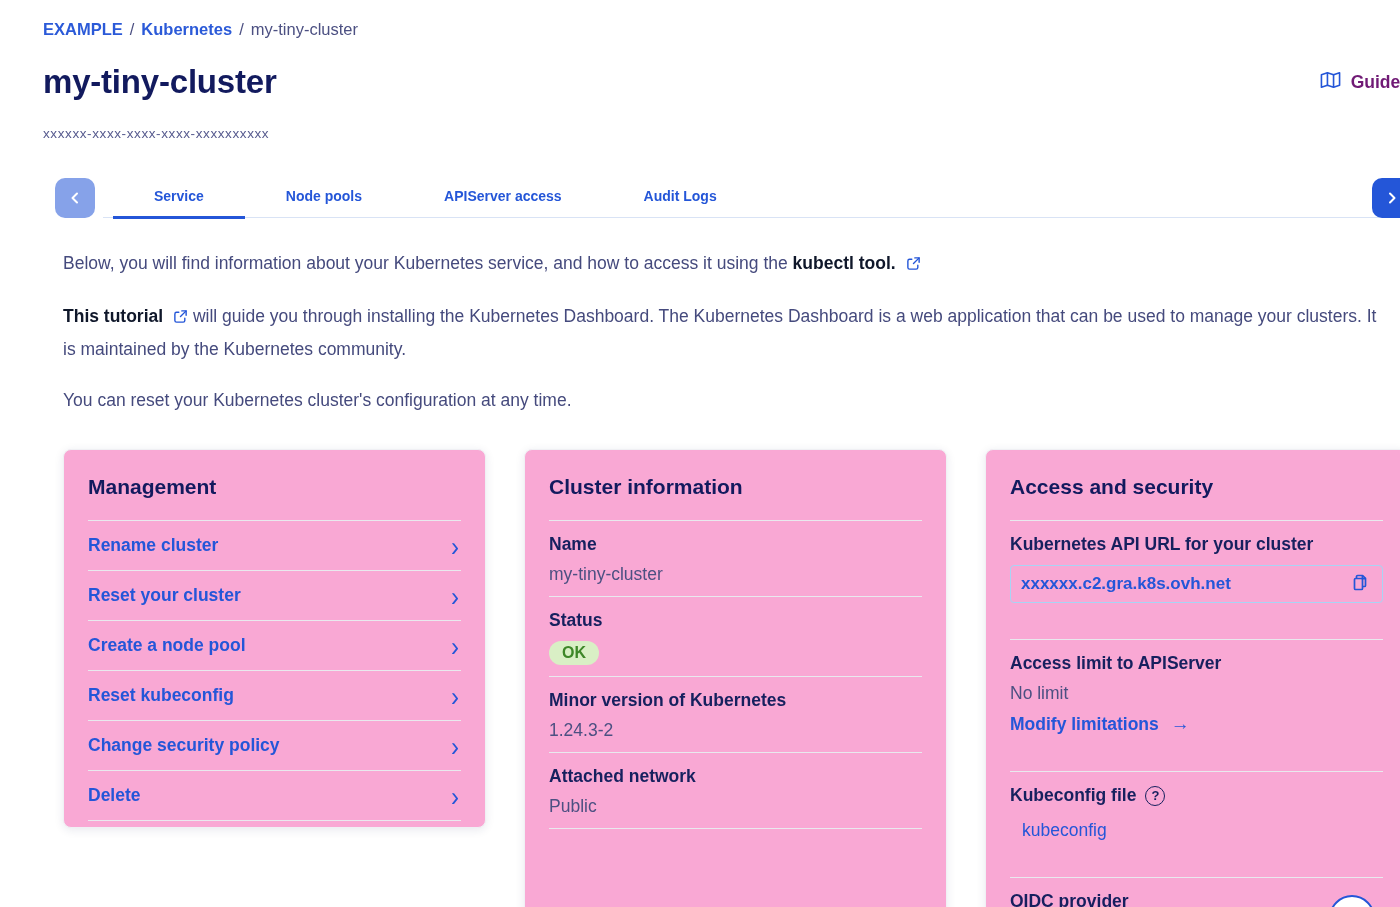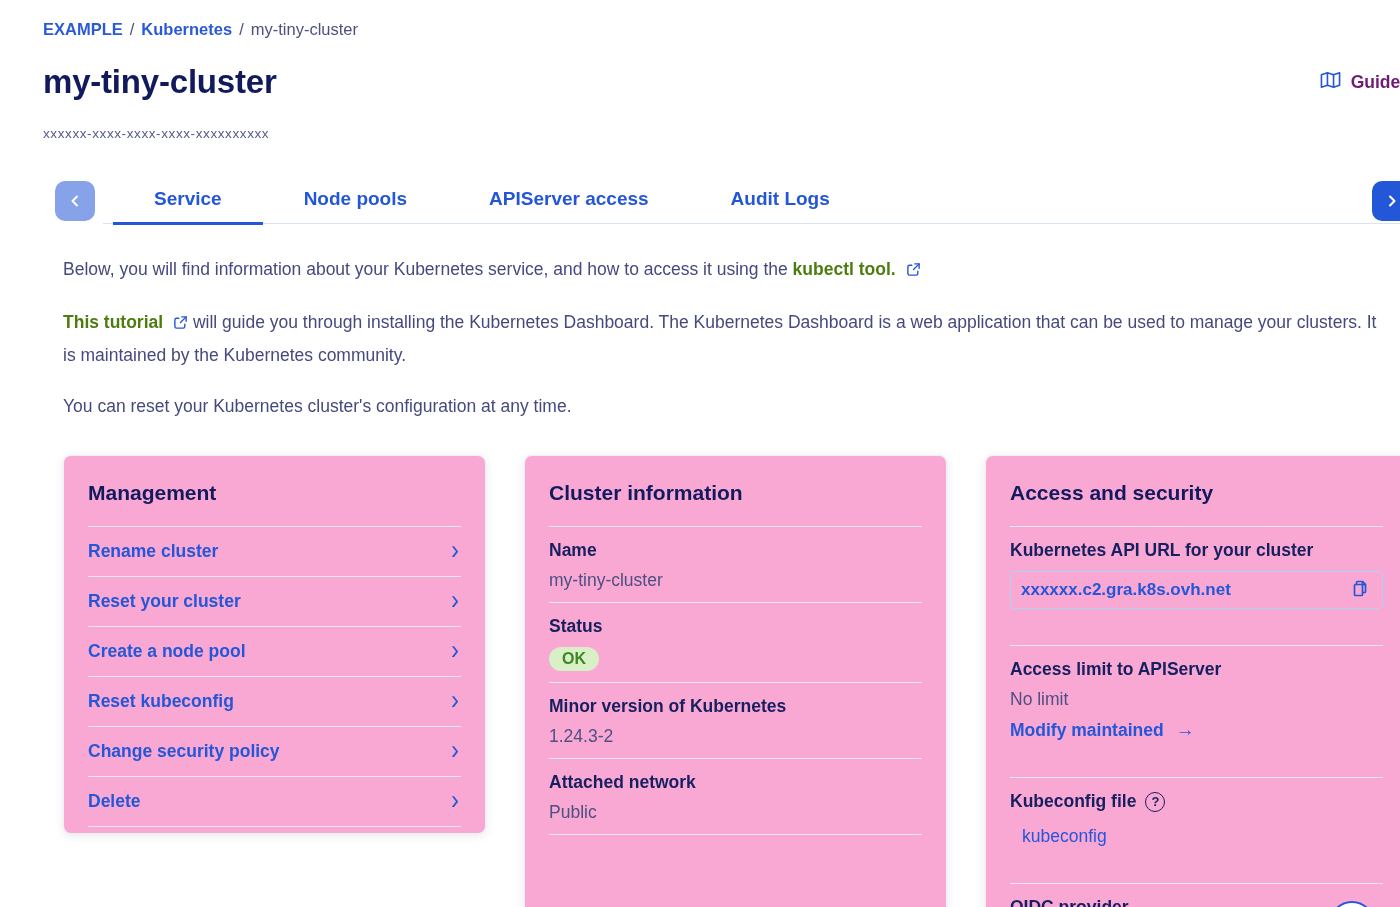--- a/index.html
+++ b/index.html
@@ -25,45 +25,45 @@
 
   
   .tabbar { margin:36px 16px 0 27px; display:flex; align-items:center; position:relative; }
   .tabbar::after { content:""; position:absolute; left:48px; right:0; bottom:0; height:1px; background:#d9e3f5; }
   .scrollbtn { width:40px; height:40px; border:none; border-radius:10px; background:#2456d8;
     color:#ffffff; display:flex; align-items:center; justify-content:center; cursor:pointer;
     flex:0 0 auto; z-index:2; }
   .scrollbtn.disabled { background:#86a2e9; }
   .scrollbtn svg { display:block; }
   .tabs { display:flex; margin-left:18px; align-self:stretch; align-items:stretch; }
-  .tab { padding:11px 41px 14px 41px; font-size:19px; font-weight:700; color:#2456d8;
+  .tab { padding:11px 41px 14px 41px; font-size:14px; font-weight:700; color:#2456d8;
     cursor:pointer; position:relative; display:flex; align-items:center; }
   .tab.active::after { content:""; position:absolute; left:0; right:0; bottom:-1px; height:3px;
     background:#2456d8; z-index:3; }
   .tab-spacer { flex:1; }
 
   
   .content { padding:0 20px 0 35px; }
   .content p { font-size:17.5px; line-height:31px; color:#454a7d; }
   .p1 { margin-top:30px; }
   .p2 { margin-top:20px; max-width:1330px; }
   .p3 { margin-top:20px; }
-  .inline-link { color:#4d7c0f; font-weight:700; white-space:nowrap; }
+  .inline-link { color:#0f172a; font-weight:700; white-space:nowrap; }
   .ext-icon { vertical-align:-2px; margin-left:5px; }
 
   
   .cards { display:flex; gap:38px; margin-top:33px; align-items:flex-start; }
   .card { flex:1 1 0; background:#f9a8d4; border:1px solid #f0f0f4; border-radius:8px;
     box-shadow:0 2px 10px rgba(25,35,90,0.10); padding:25px 24px 6px 24px; }
   .card.tall { min-height:620px; }
   .card h2 { font-size:21px; font-weight:700; color:#121a5e; padding-bottom:21px;
     border-bottom:1px solid #e9e9ee; }
 
   
-  .mgmt-row { display:flex; align-items:flex-start; justify-content:space-between;
+  .mgmt-row { display:flex; align-items:flex-end; justify-content:space-between;
     padding:14px 2px 14px 0; border-bottom:1px solid #e9e9ee; cursor:pointer; }
   .mgmt-row .lbl { color:#2456d8; font-weight:700; font-size:17.5px; }
   .mgmt-row .chev { color:#2456d8; font-size:24px; line-height:18px; font-weight:400;
     transform:scaleY(1.15); }
 
   
   .field { padding:13px 0 11px 0; border-bottom:1px solid #e9e9ee; }
   .field .flabel { font-size:17.5px; font-weight:700; color:#16205e; }
   .field .fvalue { font-size:17.5px; color:#4c5082; margin-top:9px; }
   .badge-ok { display:inline-block; margin-top:10px; background:#d9efc5; color:#3e8728;
@@ -230,21 +230,21 @@
                 </svg>
               </span>
             </button>
           </div>
         </div>
 
         <div class="asec">
           <div class="flabel">Access limit to APIServer</div>
           <div class="muted">No limit</div>
           <a class="action-link">
-            <span>Modify maintained</span>
+            <span>Modify limitations</span>
             <span class="arrow">→</span>
           </a>
         </div>
 
         <div class="asec">
           <div class="flabel">
             <span>Kubeconfig file</span>
             <span class="help-circle">?</span>
           </div>
           <a class="kubeconfig-link">kubeconfig</a>

